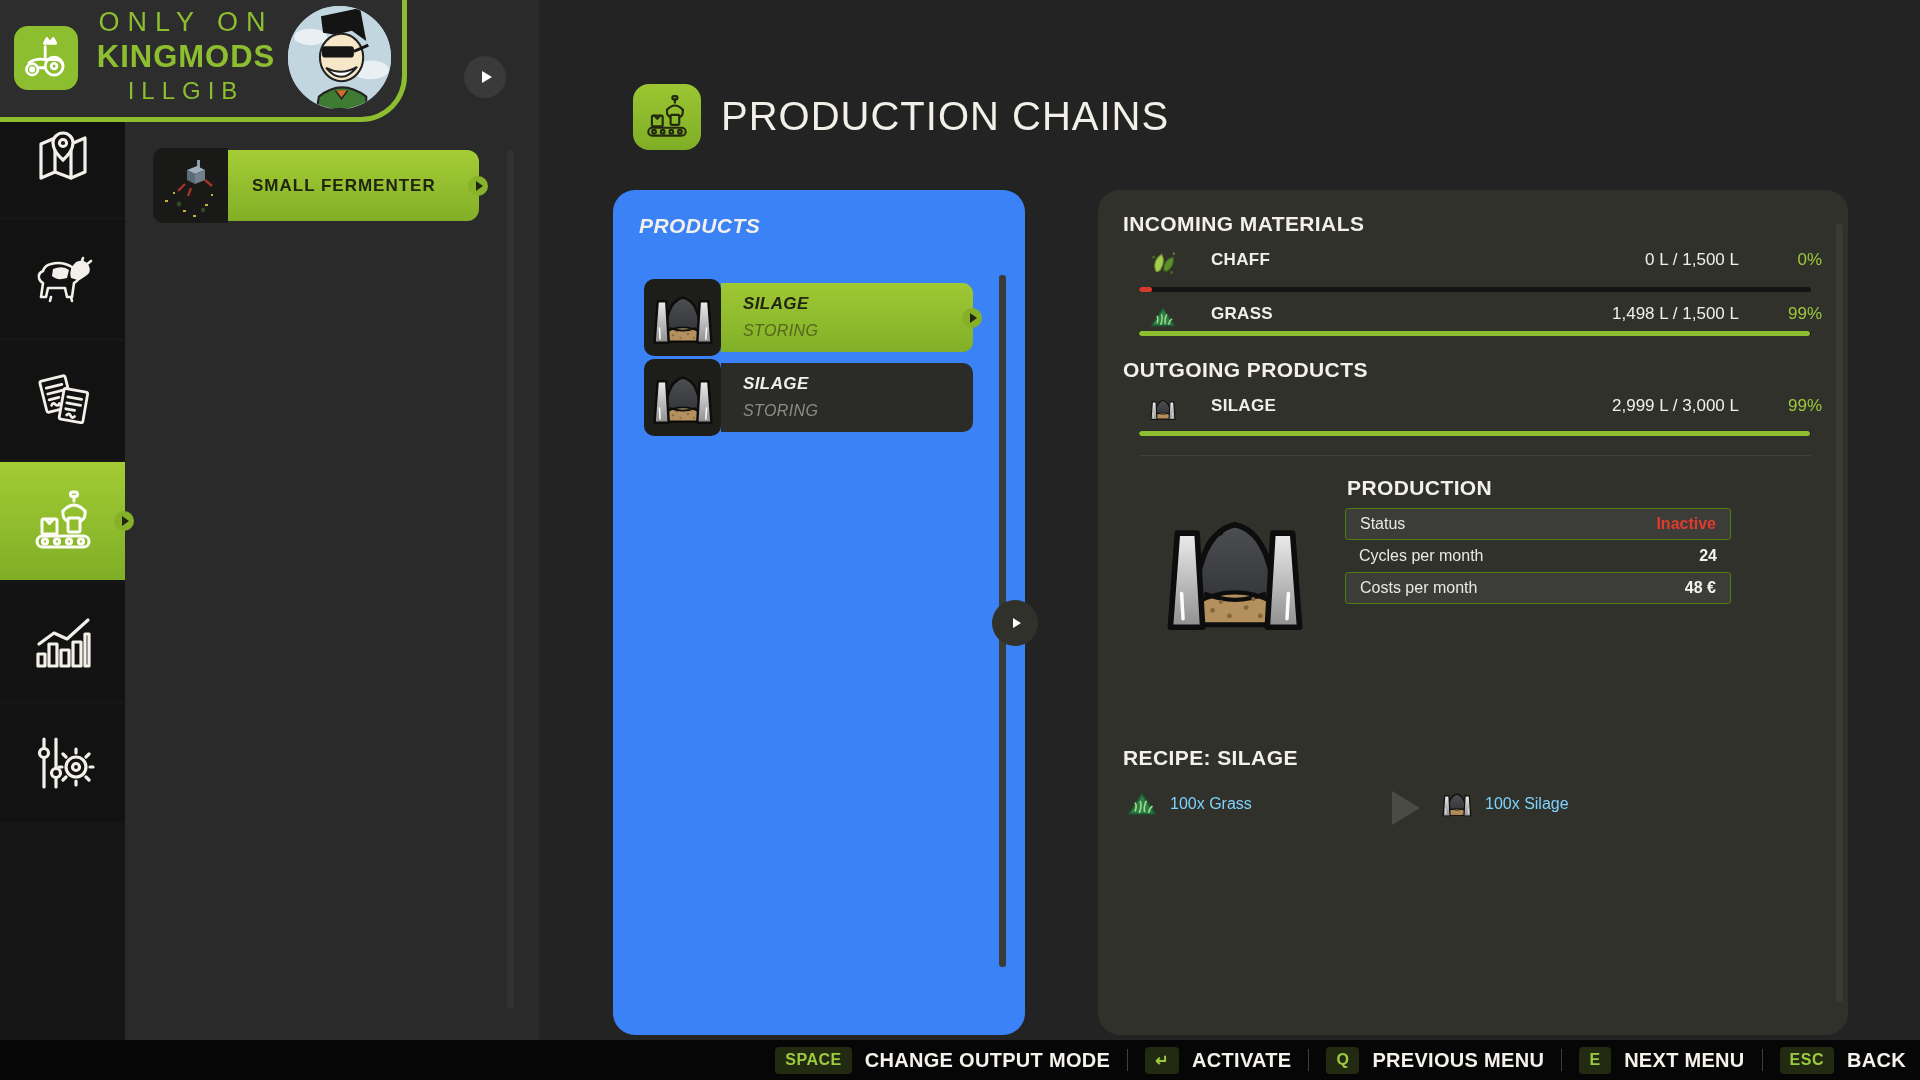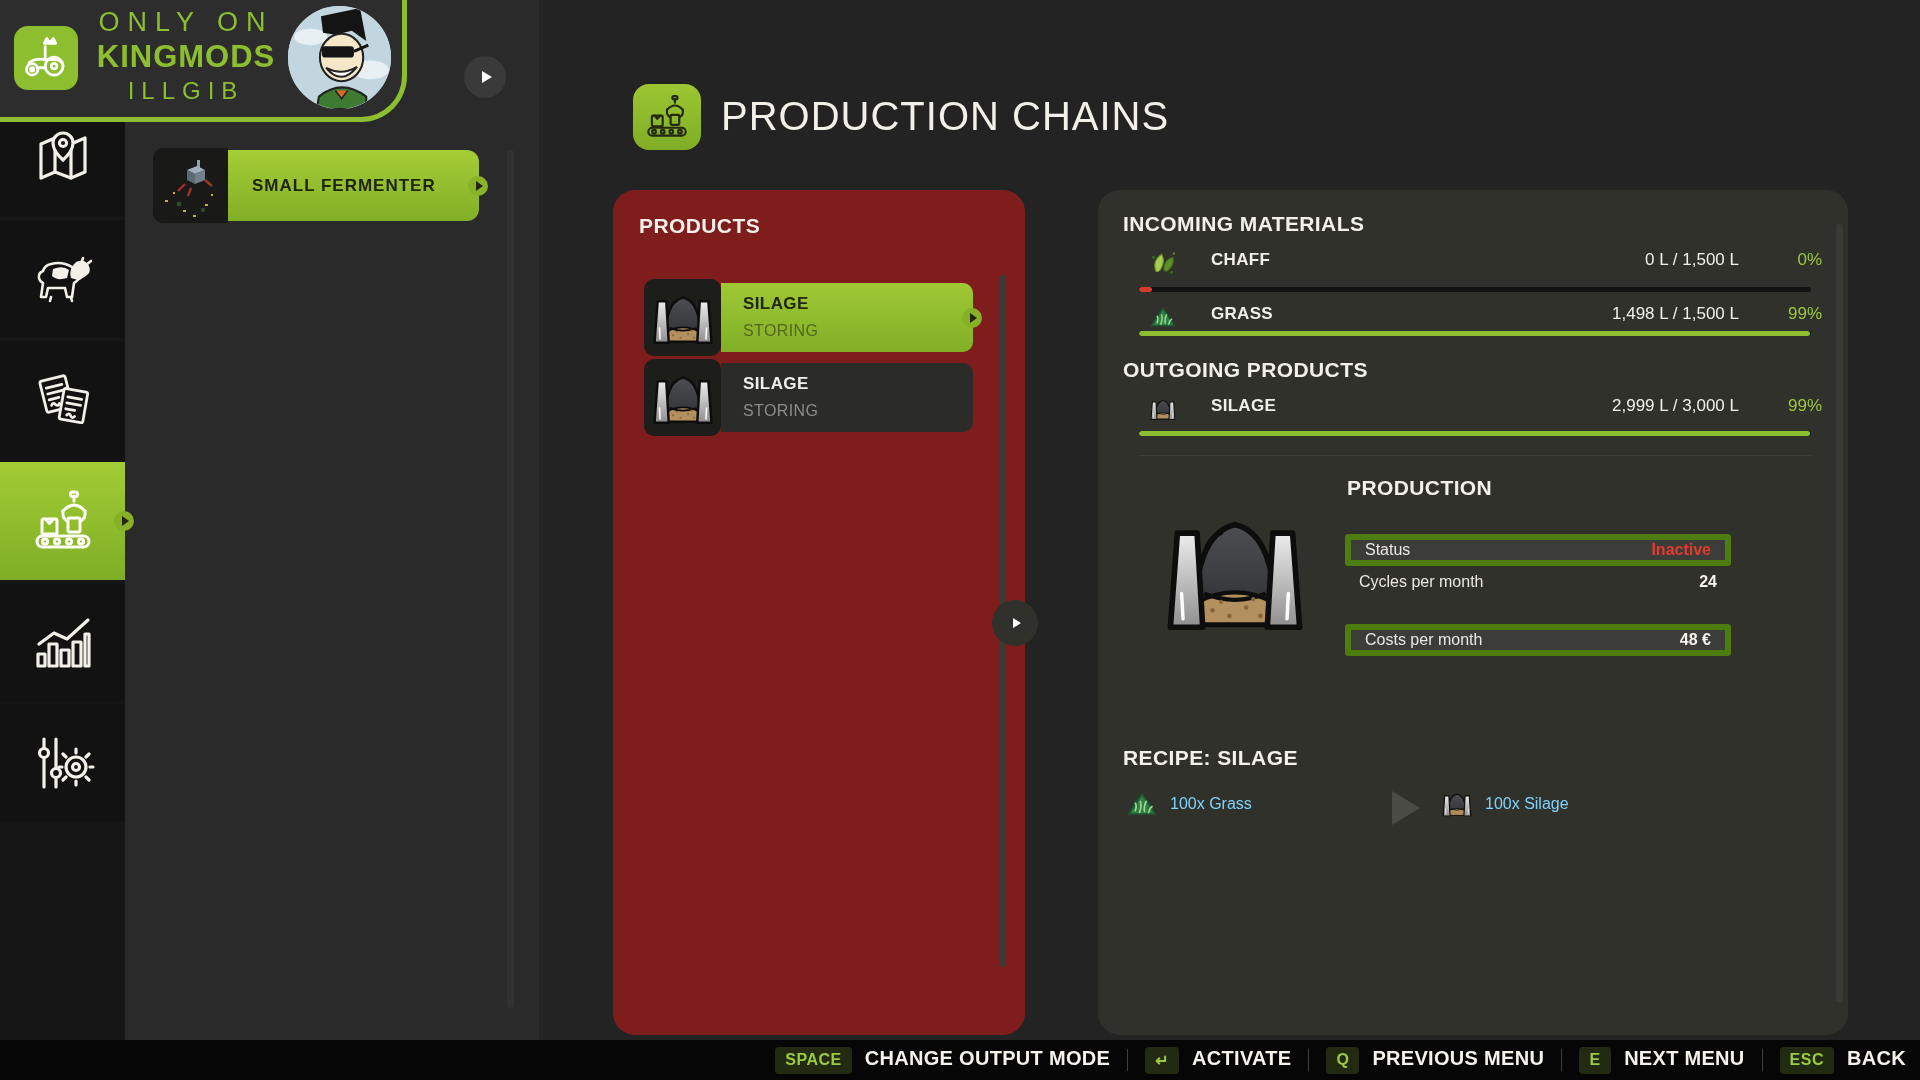--- a/index.html
+++ b/index.html
@@ -52,21 +52,21 @@
 
   
   .hdr-icon{position:absolute;left:633px;top:84px;width:68px;height:66px;border-radius:16px;
             background:linear-gradient(180deg,#9cc632,#7fae26);color:#23290f;
             display:flex;align-items:center;justify-content:center;}
   .hdr-icon svg{width:46px;height:46px;}
   .hdr-title{position:absolute;left:721px;top:94px;font-size:40px;color:#f2f0e9;letter-spacing:1px;}
 
   
   .products-panel{position:absolute;left:613px;top:190px;width:412px;height:845px;
-                  background:#7f1d1d;border-radius:22px;}
+                  background:#3b82f6;border-radius:22px;font-style:italic;}
   .panel-title{font-size:21px;font-weight:bold;color:#f2f0e9;letter-spacing:.4px;}
   .pp-title{position:absolute;left:26px;top:24px;}
   .prod-item{position:absolute;left:31px;width:343px;height:80px;cursor:pointer;}
   .prod-thumb{position:absolute;left:0;top:0;width:77px;height:77px;border-radius:10px;
               background:#1d1d1a;display:flex;align-items:center;justify-content:center;}
   .prod-thumb svg{width:62px;height:52px;}
   .prod-body{position:absolute;left:77px;top:4px;width:252px;height:69px;border-radius:0 10px 10px 0;
              padding:11px 0 0 22px;box-sizing:border-box;}
   .prod-body.sel{background:linear-gradient(180deg,#9fc834,#81af27);}
   .prod-body.unsel{background:#2b2b27;}
@@ -87,34 +87,34 @@
   .mat-name{font-size:17px;font-weight:bold;color:#f0efe9;letter-spacing:.3px;}
   .mat-amount{margin-left:auto;font-size:17px;color:#f0efe9;}
   .mat-pct{width:60px;text-align:right;font-size:17px;color:#9cc93c;}
   .bar{position:absolute;left:41px;width:672px;height:5px;border-radius:3px;background:#141414;overflow:hidden;}
   .bar-fill{height:100%;border-radius:3px;}
   .dp-sep{position:absolute;left:41px;width:672px;height:1px;background:#3e3e3a;}
   .big-bunker{position:absolute;left:51px;top:322px;width:172px;height:118px;}
   .prod-table{position:absolute;left:247px;top:318px;width:386px;}
   .pt-row{height:32px;display:flex;align-items:center;padding:0 14px;border-radius:3px;
           box-sizing:border-box;font-size:16px;color:#eae8e1;}
-  .pt-row.alt{background:#3c3c39;border:6px solid #4d7c0f;margin-top:26px;}
+  .pt-row.alt{background:#3c3c39;border:1px solid #4d7c0f;}
   .pt-val{margin-left:auto;font-weight:bold;}
   .recipe-in{position:absolute;left:29px;top:600px;display:flex;align-items:center;gap:13px;}
   .recipe-play{position:absolute;left:294px;top:601px;width:0;height:0;
                border-left:28px solid #4b4b46;border-top:17px solid transparent;border-bottom:17px solid transparent;}
   .recipe-out{position:absolute;left:344px;top:600px;display:flex;align-items:center;gap:13px;}
   .recipe-txt{font-size:16px;color:#7dd3fc;}
   .recipe-in svg,.recipe-out svg{width:30px;height:28px;}
   .dp-scrollbar{position:absolute;right:5px;top:34px;width:7px;height:778px;background:#3a3a36;border-radius:3px;}
 
   
   .footer{position:absolute;left:0;bottom:0;width:1920px;height:40px;background:#060606;
           display:flex;align-items:center;justify-content:flex-end;padding-right:14px;box-sizing:border-box;}
-  .hint{display:flex;align-items:flex-start;cursor:pointer;}
+  .hint{display:flex;align-items:center;cursor:pointer;}
   .key{min-width:12px;height:27px;padding:0 10px;border-radius:4px;background:#232a12;color:#9ccb3e;
        font-weight:bold;font-size:16px;display:flex;align-items:center;justify-content:center;letter-spacing:.5px;}
   .hint-label{color:#f4f2ea;font-weight:bold;font-size:20px;margin-left:13px;letter-spacing:.3px;}
   .fdiv{width:1px;height:22px;background:#3e3e3e;margin:0 17px;}
 
   .icon-stroke{stroke:currentColor;fill:none;stroke-width:3.2;stroke-linecap:round;stroke-linejoin:round;}
 </style>
 </head>
 <body>
 

